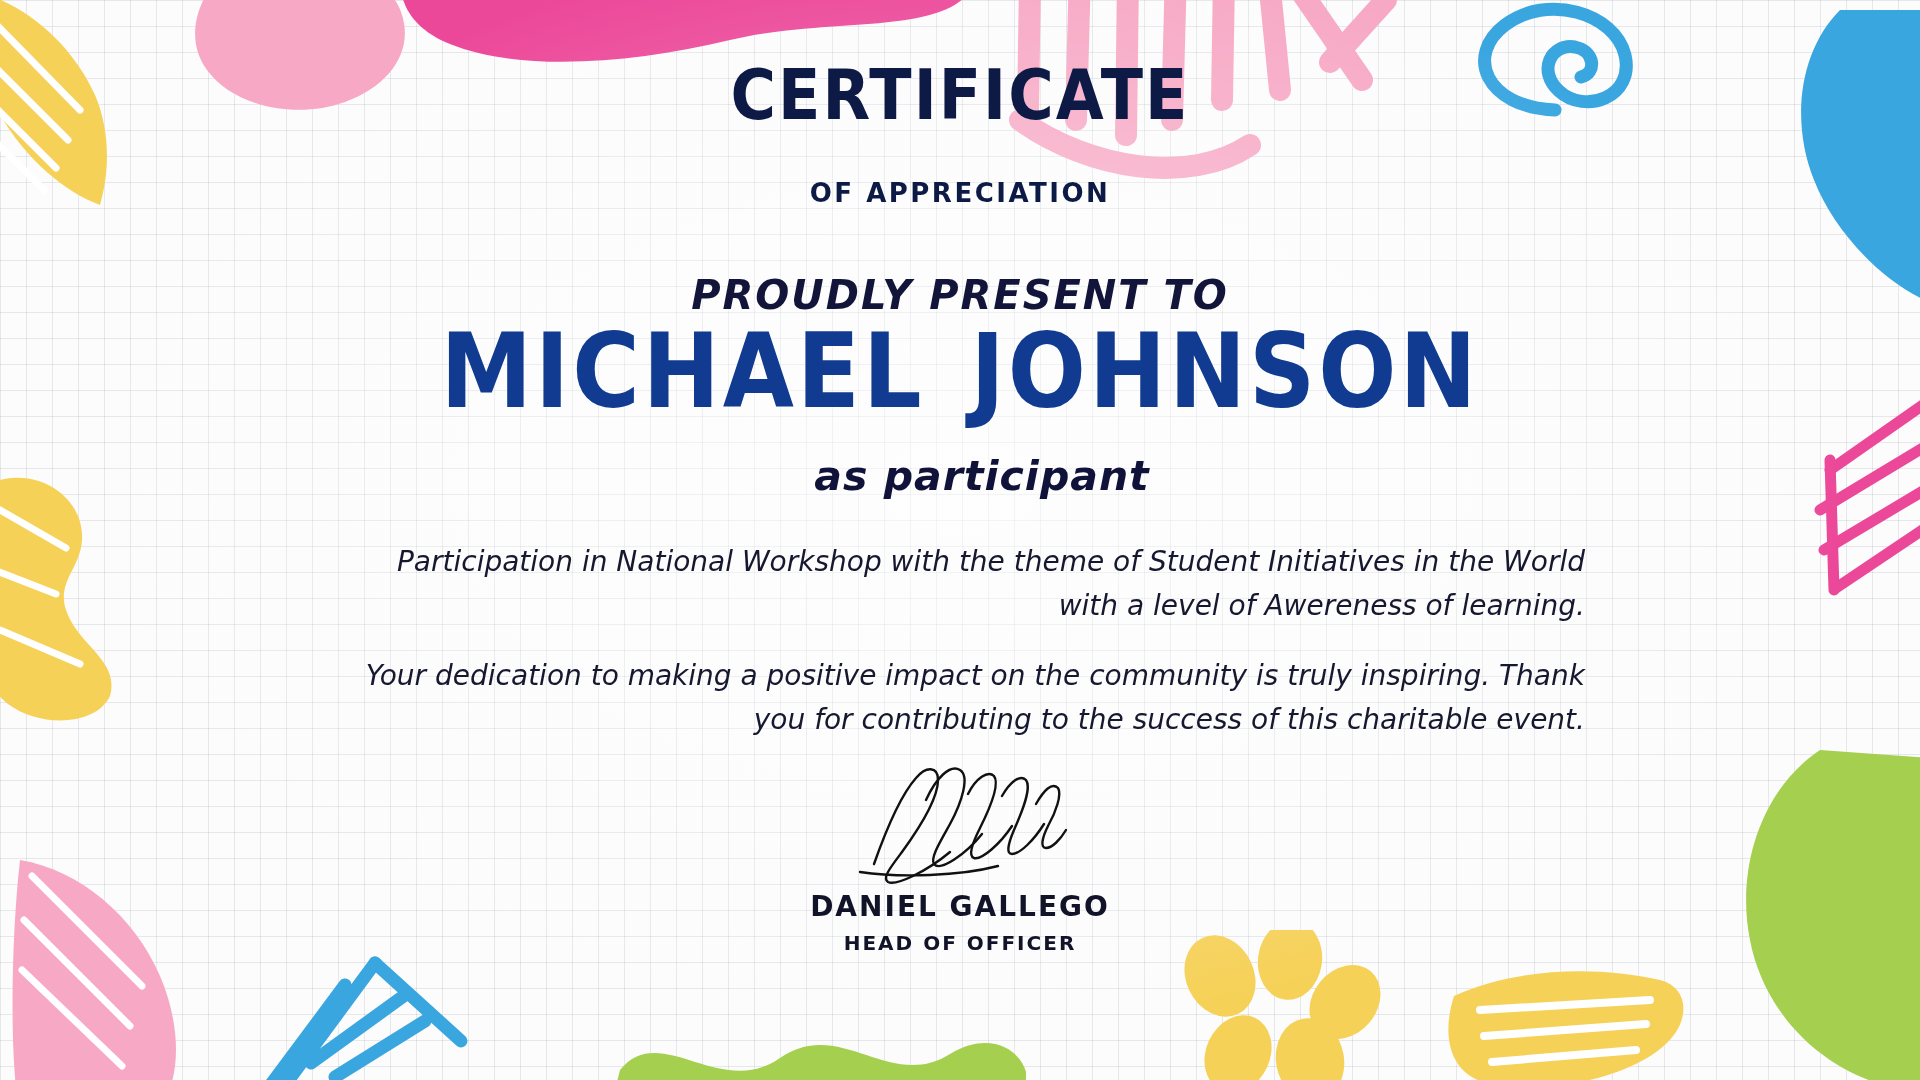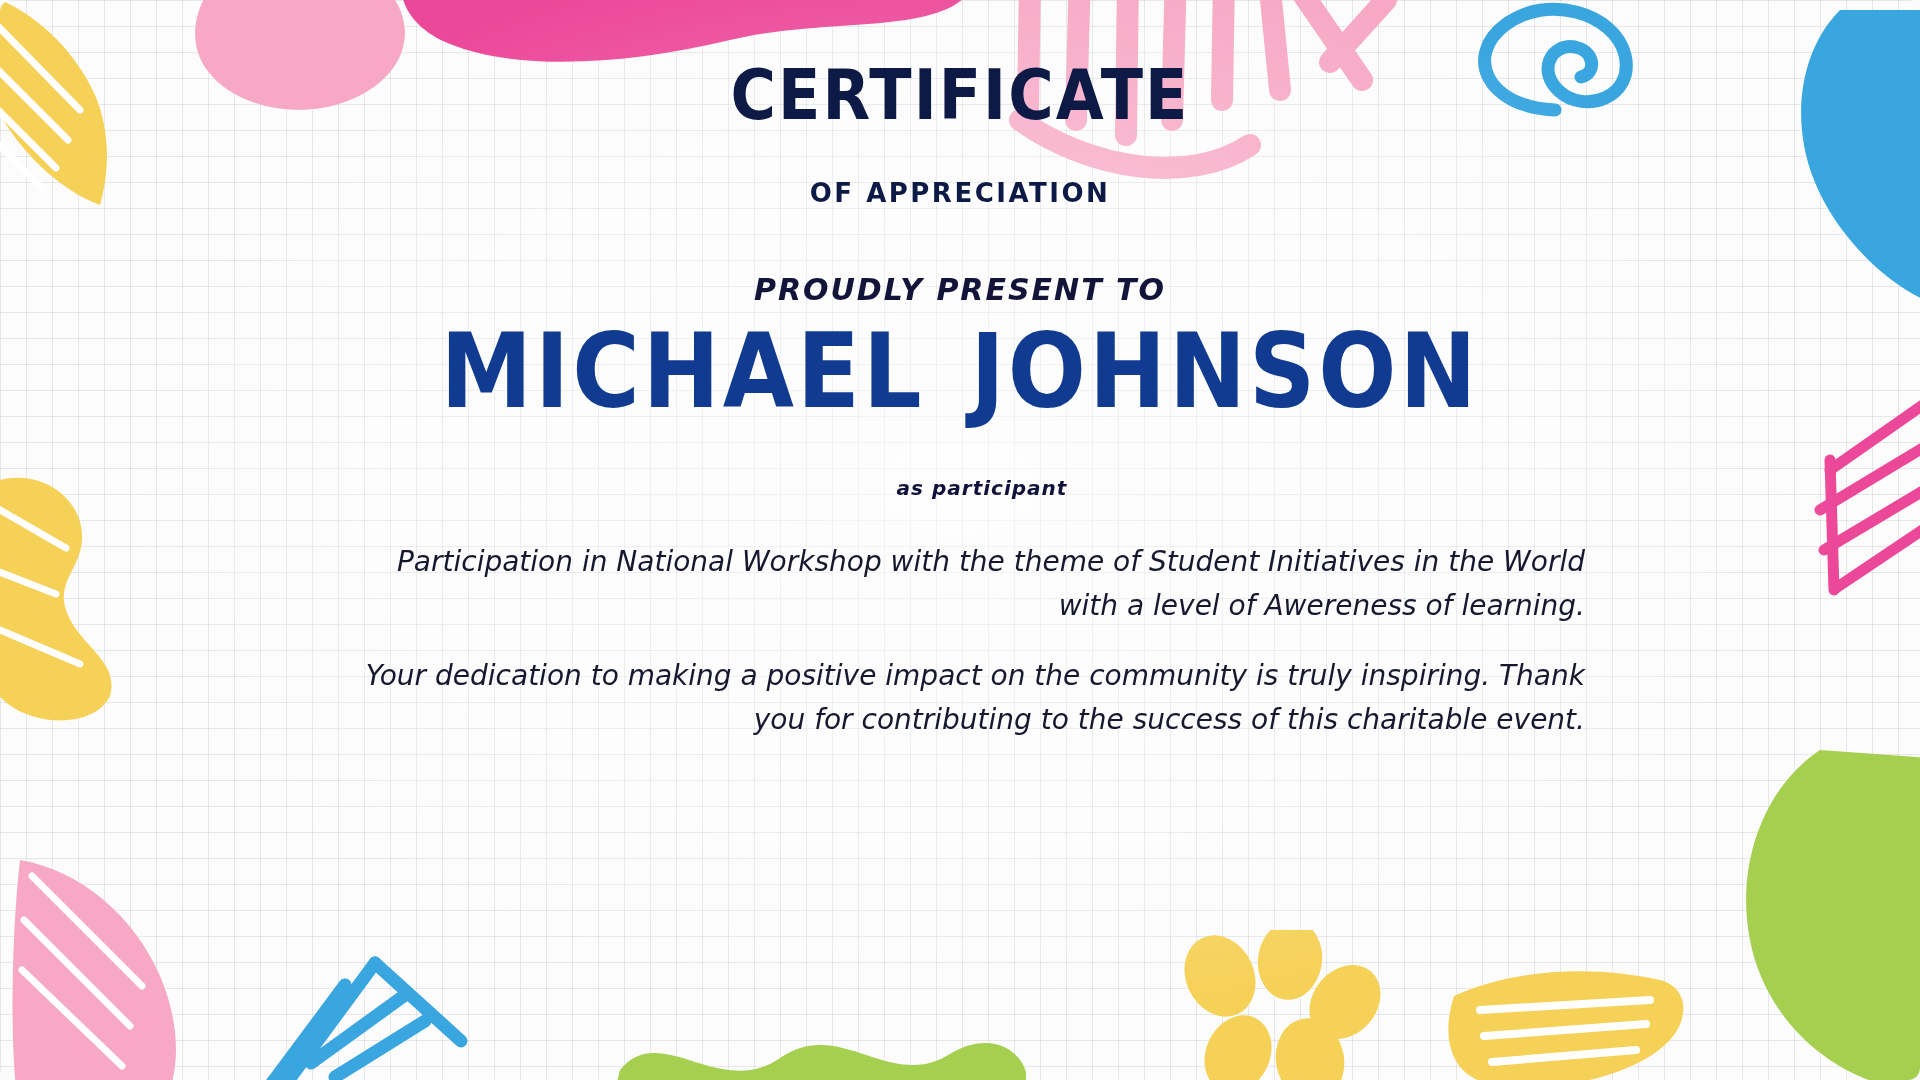--- a/index.html
+++ b/index.html
@@ -19,21 +19,20 @@
     position: relative;
     width: 1920px;
     height: 1080px;
     background-color: #fcfcfc;
     
     background-image:
       linear-gradient(to right, rgba(120,130,140,0.17) 1px, transparent 1px),
       linear-gradient(to bottom, rgba(120,130,140,0.17) 1px, transparent 1px);
     background-size: 26px 26px;
     overflow: hidden;
-    border-radius: 12px;
   }
   .paper-tint {
     position: absolute;
     inset: 0;
     background: radial-gradient(ellipse at 50% 45%, rgba(255,255,255,0.55) 0%, rgba(255,255,255,0.0) 65%);
     pointer-events: none;
   }
 
   
   .doodle {
@@ -75,47 +74,47 @@
     text-align: center;
   }
 
   .present-to {
     position: absolute;
     top: 272px;
     left: 0;
     right: 0;
     font-weight: 700;
     font-style: italic;
-    font-size: 30px;
+    font-size: 40px;
     letter-spacing: 2px;
     color: #12143a;
   }
 
   .recipient {
     position: absolute;
     top: 318px;
     left: 0;
     right: 0;
     font-weight: 700;
     font-size: 92px;
     letter-spacing: 3px;
     color: #103b91;
     transform: scaleY(1.12);
     white-space: nowrap;
   }
   .recipient .gap { display: inline-block; width: 46px; }
 
   .role {
     position: absolute;
-    top: 476px;
+    top: 452px;
     left: 0;
     right: 0;
     font-weight: 700;
     font-style: italic;
-    font-size: 20px;
+    font-size: 41px;
     color: #10123a;
     letter-spacing: 1px;
     padding-left: 44px;
   }
 
   .body-block {
     position: absolute;
     top: 540px;
     left: 50%;
     transform: translateX(-50%);
@@ -309,15 +308,31 @@
       <span>MICHAEL</span><span class="gap"></span><span>JOHNSON</span>
     </div>
 
     <div class="role">as participant</div>
 
     <div class="body-block">
       <p class="body-para">Participation in National Workshop with the theme of Student Initiatives in the World with a level of Awereness of learning.</p>
       <p class="body-para second">Your dedication to making a positive impact on the community is truly inspiring. Thank you for contributing to the success of this charitable event.</p>
     </div>
 
+    <div class="signature-block">
+      <div class="signature-mark">
+        <svg width="260" height="128" viewBox="0 0 260 128">
+          <g fill="none" stroke="#111111" stroke-width="2.4" stroke-linecap="round" stroke-linejoin="round">
+            <path d="M44 104 C56 70 70 36 86 18 C96 6 108 6 108 20 C108 40 88 70 72 92 C60 108 52 118 58 122 C66 126 96 112 120 92"></path>
+            <path d="M96 40 C106 18 120 4 130 10 C140 16 132 42 120 64 C110 82 100 98 104 104 C110 112 136 94 152 74"></path>
+            <path d="M138 34 C146 18 158 10 164 16 C170 24 160 48 150 68 C142 84 138 96 144 98 C152 100 170 84 182 66"></path>
+            <path d="M172 36 C180 22 190 14 196 20 C202 28 192 52 184 70 C178 84 176 94 182 94 C190 94 204 80 214 64"></path>
+            <path d="M206 44 C214 30 222 22 228 28 C232 34 226 52 218 66 C212 78 210 88 216 88 C222 88 230 80 236 70"></path>
+            <path d="M30 112 C70 118 130 116 168 106"></path>
+          </g>
+        </svg>
+      </div>
+      <div class="signer-name">DANIEL GALLEGO</div>
+      <div class="signer-title">HEAD OF OFFICER</div>
+    </div>
 
   </div>
 </div>
 
 </body></html>

